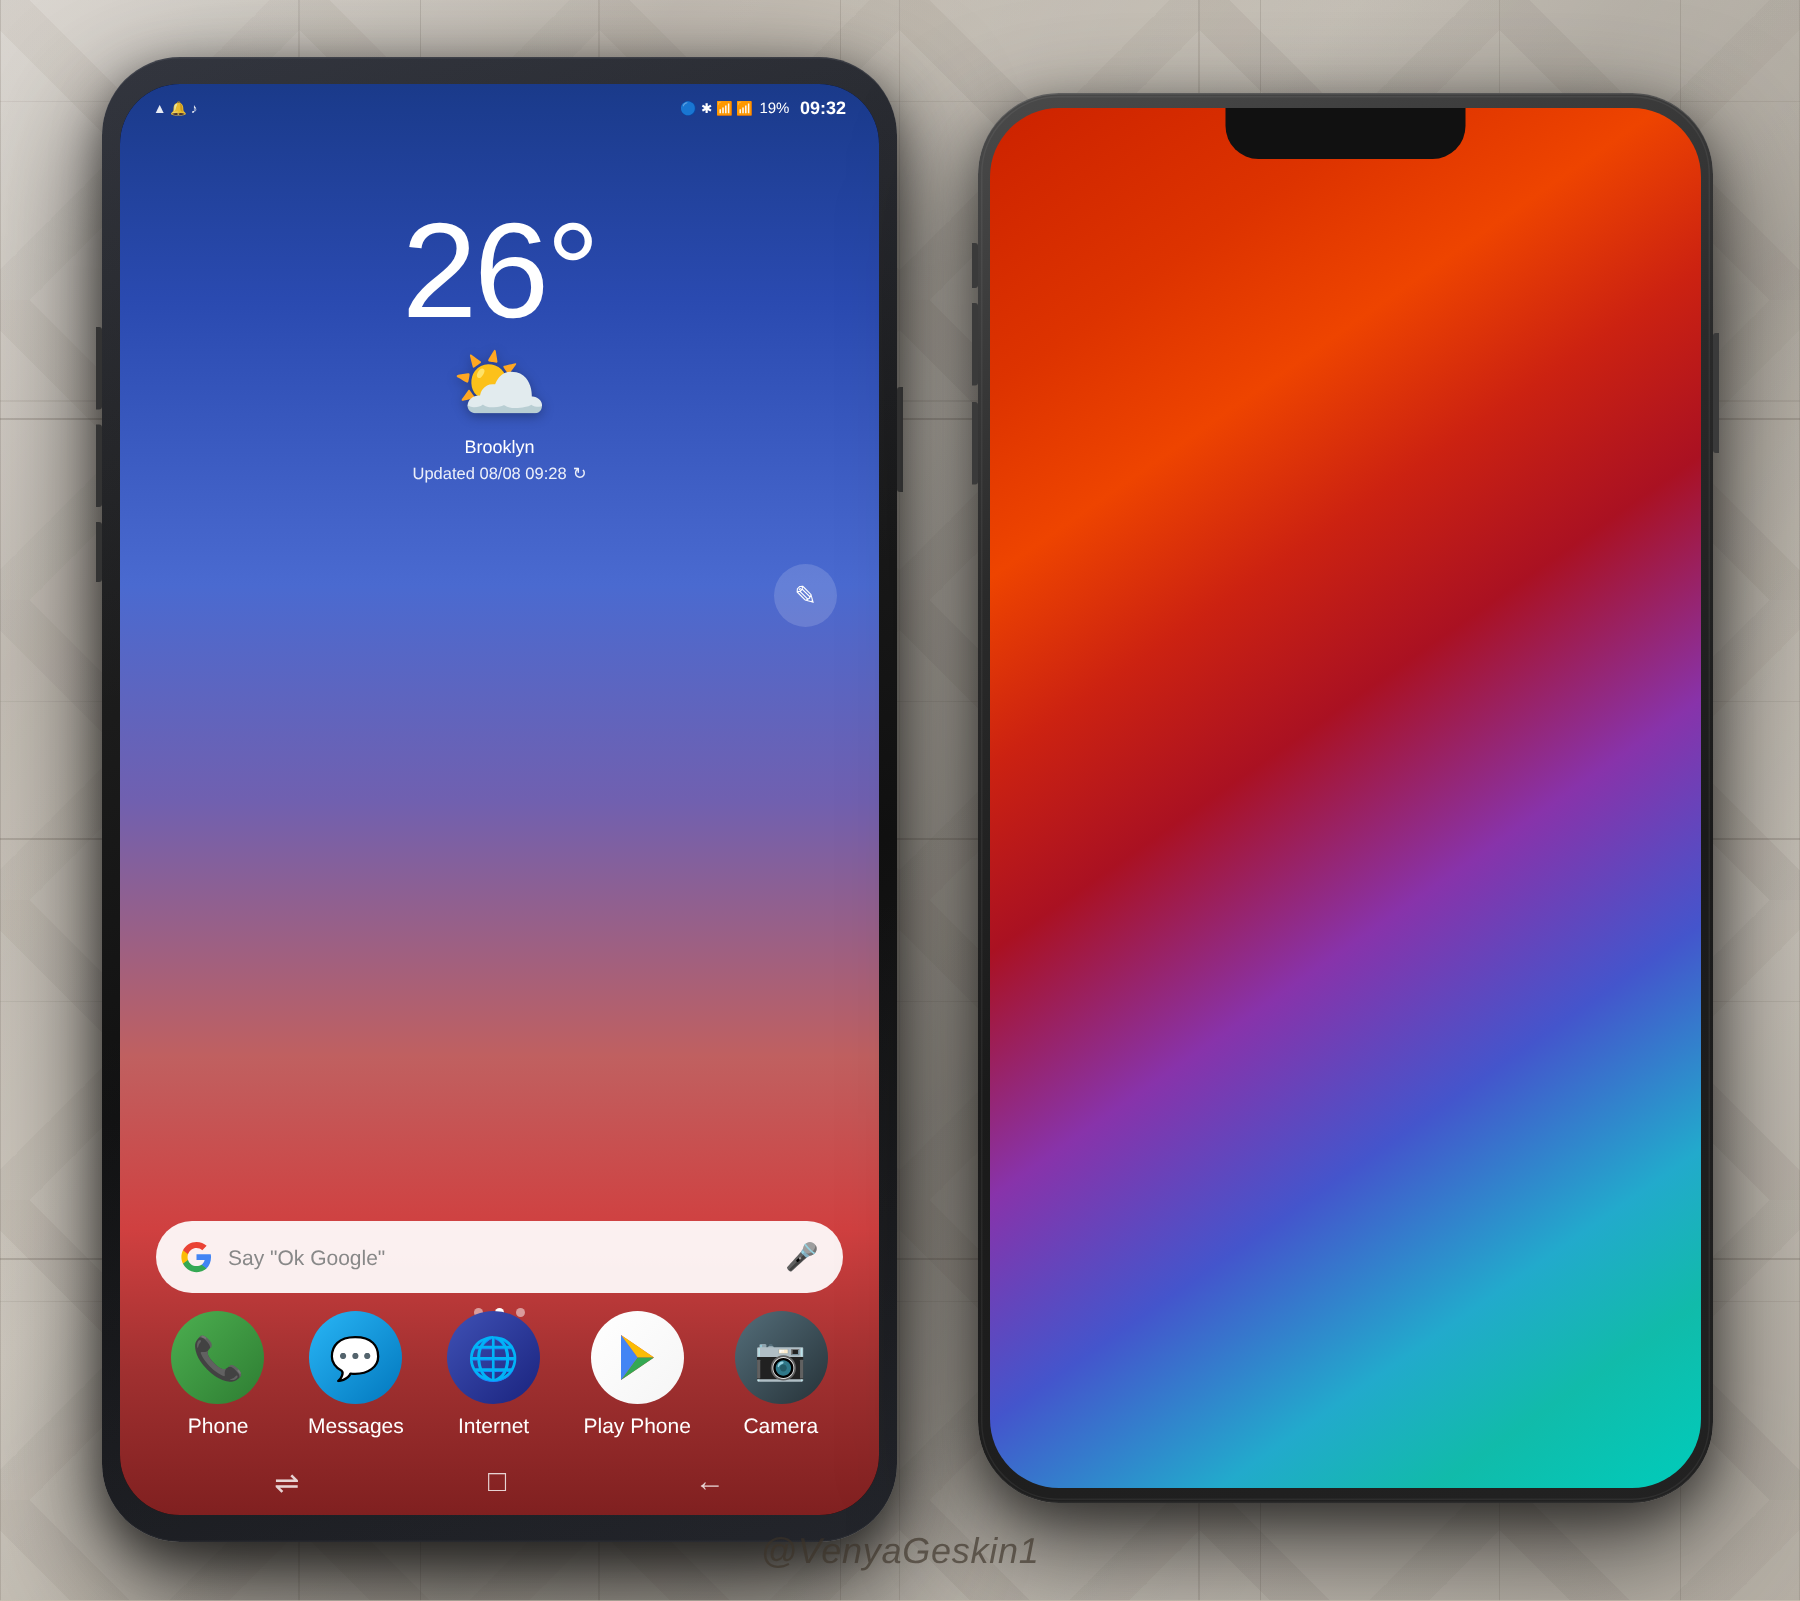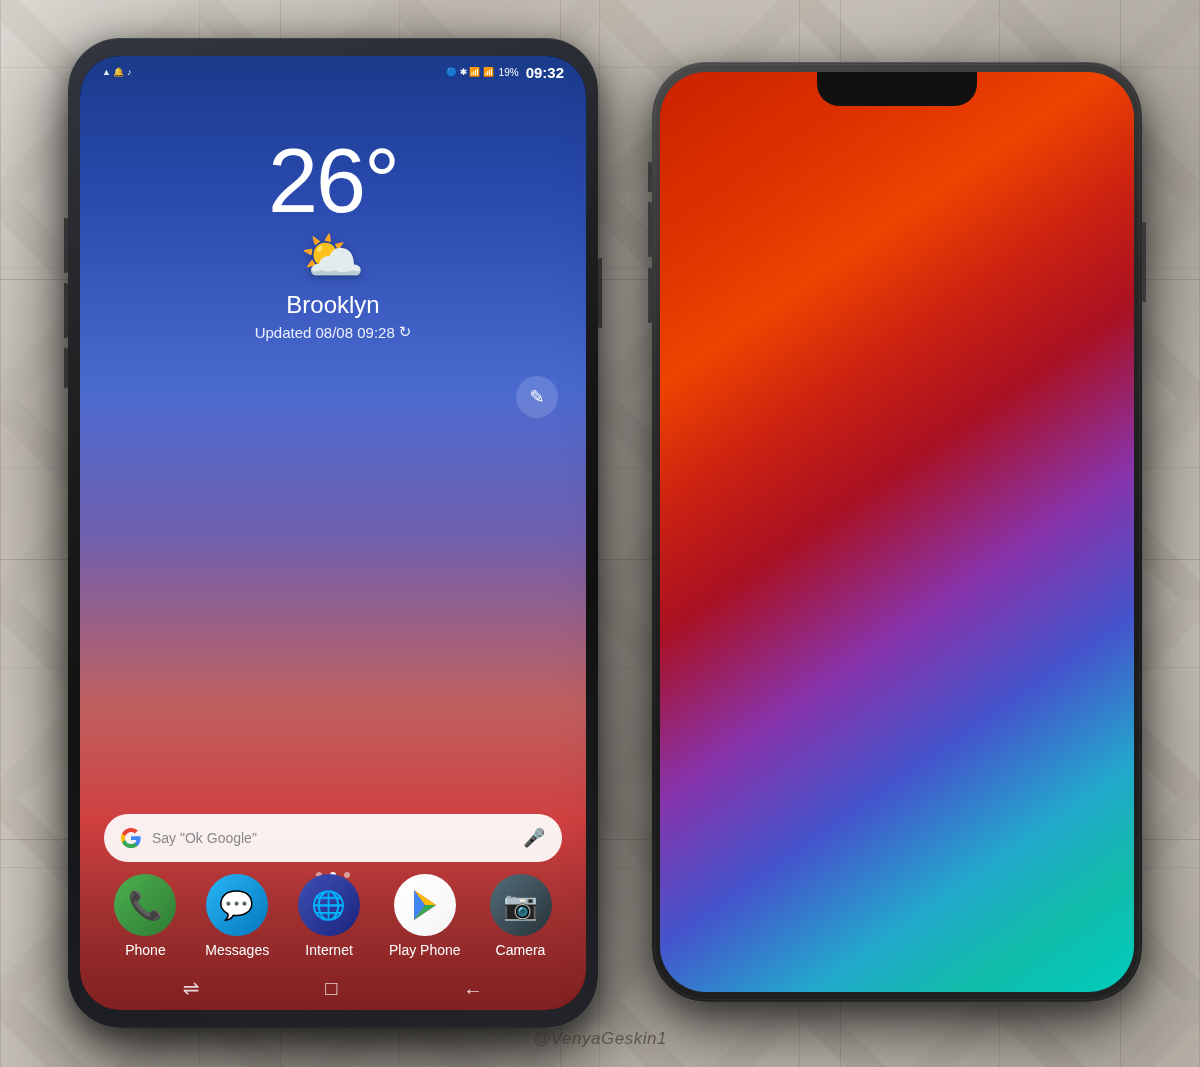--- a/index.html
+++ b/index.html
@@ -54,21 +54,21 @@
         );
     }
 
     
     .watermark {
       position: absolute;
       bottom: 18px;
       left: 50%;
       transform: translateX(-50%);
       color: rgba(60,50,40,0.65);
-      font-size: 17px;
+      font-size: 24px;
       font-weight: 500;
       letter-spacing: 0.5px;
       z-index: 100;
       font-style: italic;
     }
 
     
     .samsung-phone {
       position: absolute;
       left: 68px;
@@ -178,27 +178,27 @@
     }
 
     .weather-temp {
       font-size: 90px;
       font-weight: 200;
       line-height: 1;
       letter-spacing: -2px;
     }
 
     .weather-location {
-      font-size: 24px;
+      font-size: 12px;
       font-weight: 500;
       margin-top: 4px;
     }
 
     .weather-updated {
-      font-size: 15px;
+      font-size: 11px;
       opacity: 0.9;
       margin-top: 4px;
       display: flex;
       align-items: center;
       gap: 4px;
     }
 
     
     .edit-btn {
       position: absolute;
@@ -530,21 +530,21 @@
       <div class="samsung-screen">
         <div class="samsung-wallpaper"></div>
 
         <div class="samsung-statusbar">
           <div class="status-left">
             <span style="font-size:9px; color:white; opacity:0.9">▲ 🔔 ♪</span>
           </div>
           <div class="status-right">
             <span style="font-size:9px">🔵 ✱ 📶 📶 </span>
             <span style="font-size:10px; color:white">19%</span>
-            <span style="font-size:15px; color:white; font-weight:600; margin-left:3px">09:32</span>
+            <span style="font-size:12px; color:white; font-weight:600; margin-left:3px">09:32</span>
           </div>
         </div>
 
         <div class="weather-widget">
           <div class="weather-temp">26°</div>
           <div class="weather-sun-cloud">⛅</div>
           <div class="weather-location">Brooklyn</div>
           <div class="weather-updated">
             <span>Updated 08/08 09:28</span>
             <span>↻</span>

